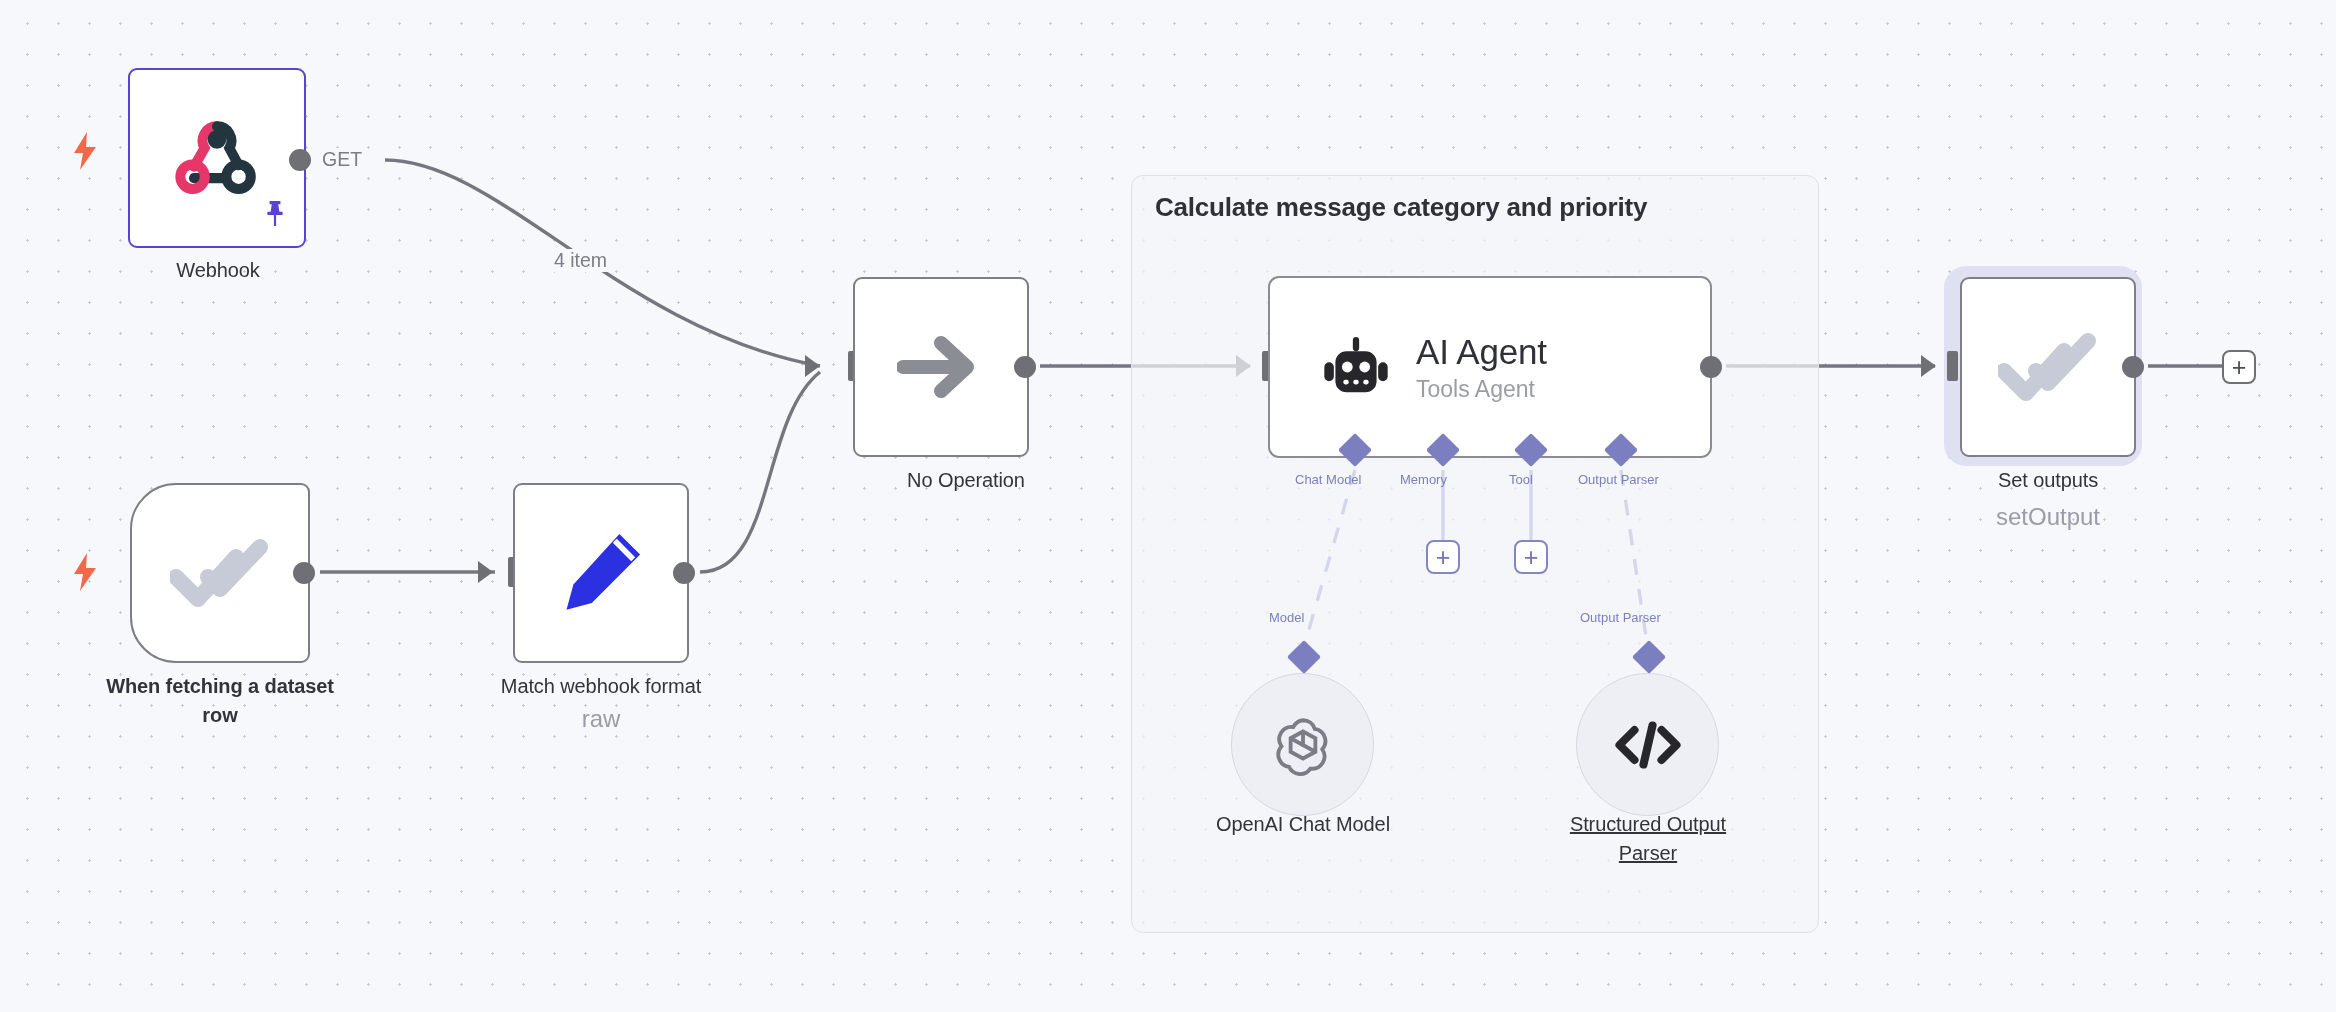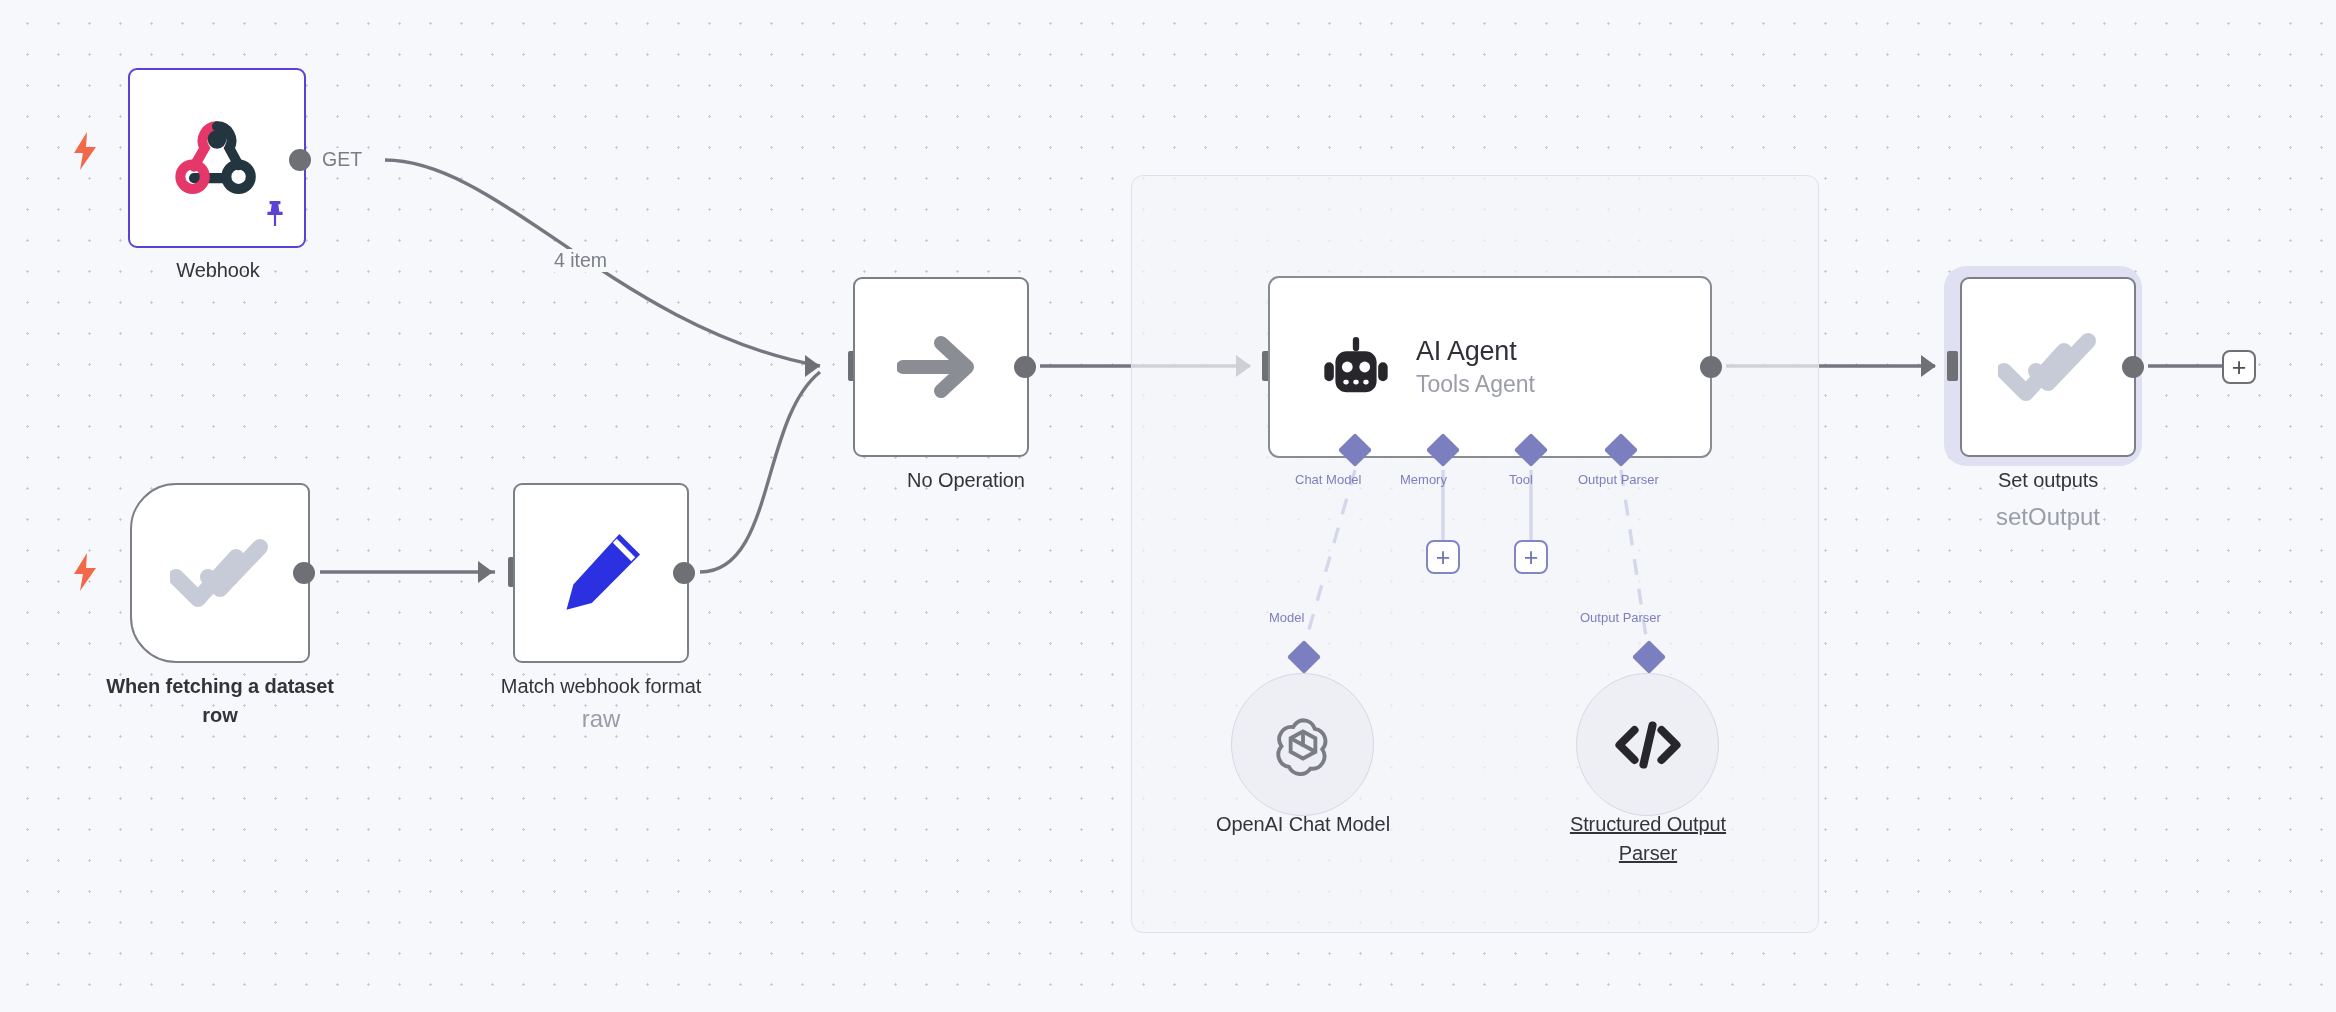--- a/index.html
+++ b/index.html
@@ -80,21 +80,21 @@
   }
 
   
   .agent-box {
     position:absolute; background:#fff;
     border: 2.3px solid #8a8c94; border-radius: 11px;
     display:flex; align-items:center; gap: 22px;
     padding-left: 48px;
   }
   .agent-text { display:flex; flex-direction:column; }
-  .agent-title { font-size: 27px; color:#2f3038; letter-spacing:-0.2px; }
+  .agent-title { font-size: 35px; color:#2f3038; letter-spacing:-0.2px; }
   .agent-sub { font-size: 23px; color:#9a9da8; margin-top:4px; }
 
   
   .diamond {
     position:absolute; width: 24px; height: 24px;
     background: #7b7fc0; transform: rotate(45deg); border-radius: 2px;
   }
   .portlabel {
     position:absolute; color:#7b7fc0; font-size: 13px; white-space: nowrap;
   }
@@ -161,20 +161,21 @@
     <path d="M 1303,650 L 1303,660" stroke="#8286c4" stroke-width="3.4" fill="none"></path>
     <path d="M 1648,650 L 1648,660" stroke="#8286c4" stroke-width="3.4" fill="none"></path>
   </svg>
 
   <div class="inarrow" style="left:478px; top:561px;"></div>
   <div class="inarrow" style="left:805px; top:355px;"></div>
   <div class="inarrow" style="left:1236px; top:355px;"></div>
   <div class="inarrow" style="left:1921px; top:355px;"></div>
 
   <div class="group" style="left:1131px; top:175px; width:688px; height:758px;"></div>
+  <div class="grouptitle" style="left:1155px; top:192px;">Calculate message category and priority</div>
 
   <div class="node">
 
     <svg class="bolt" style="left:72px; top:132px;" viewBox="0 0 26 38">
       <path d="M15 0 L2 21 L11 21 L8 38 L24 15 L14 15 Z" fill="#f4684a"></path>
     </svg>
 
     <div class="box webhook-box" style="left:128px; top:68px; width:178px; height:180px;">
       <svg width="92" height="92" viewBox="0 0 64 64">
         <path d="M32 10 a10 10 0 0 0 -8.6 15.1 L16 38" fill="none" stroke="#e5376a" stroke-width="7" stroke-linecap="round"></path>

